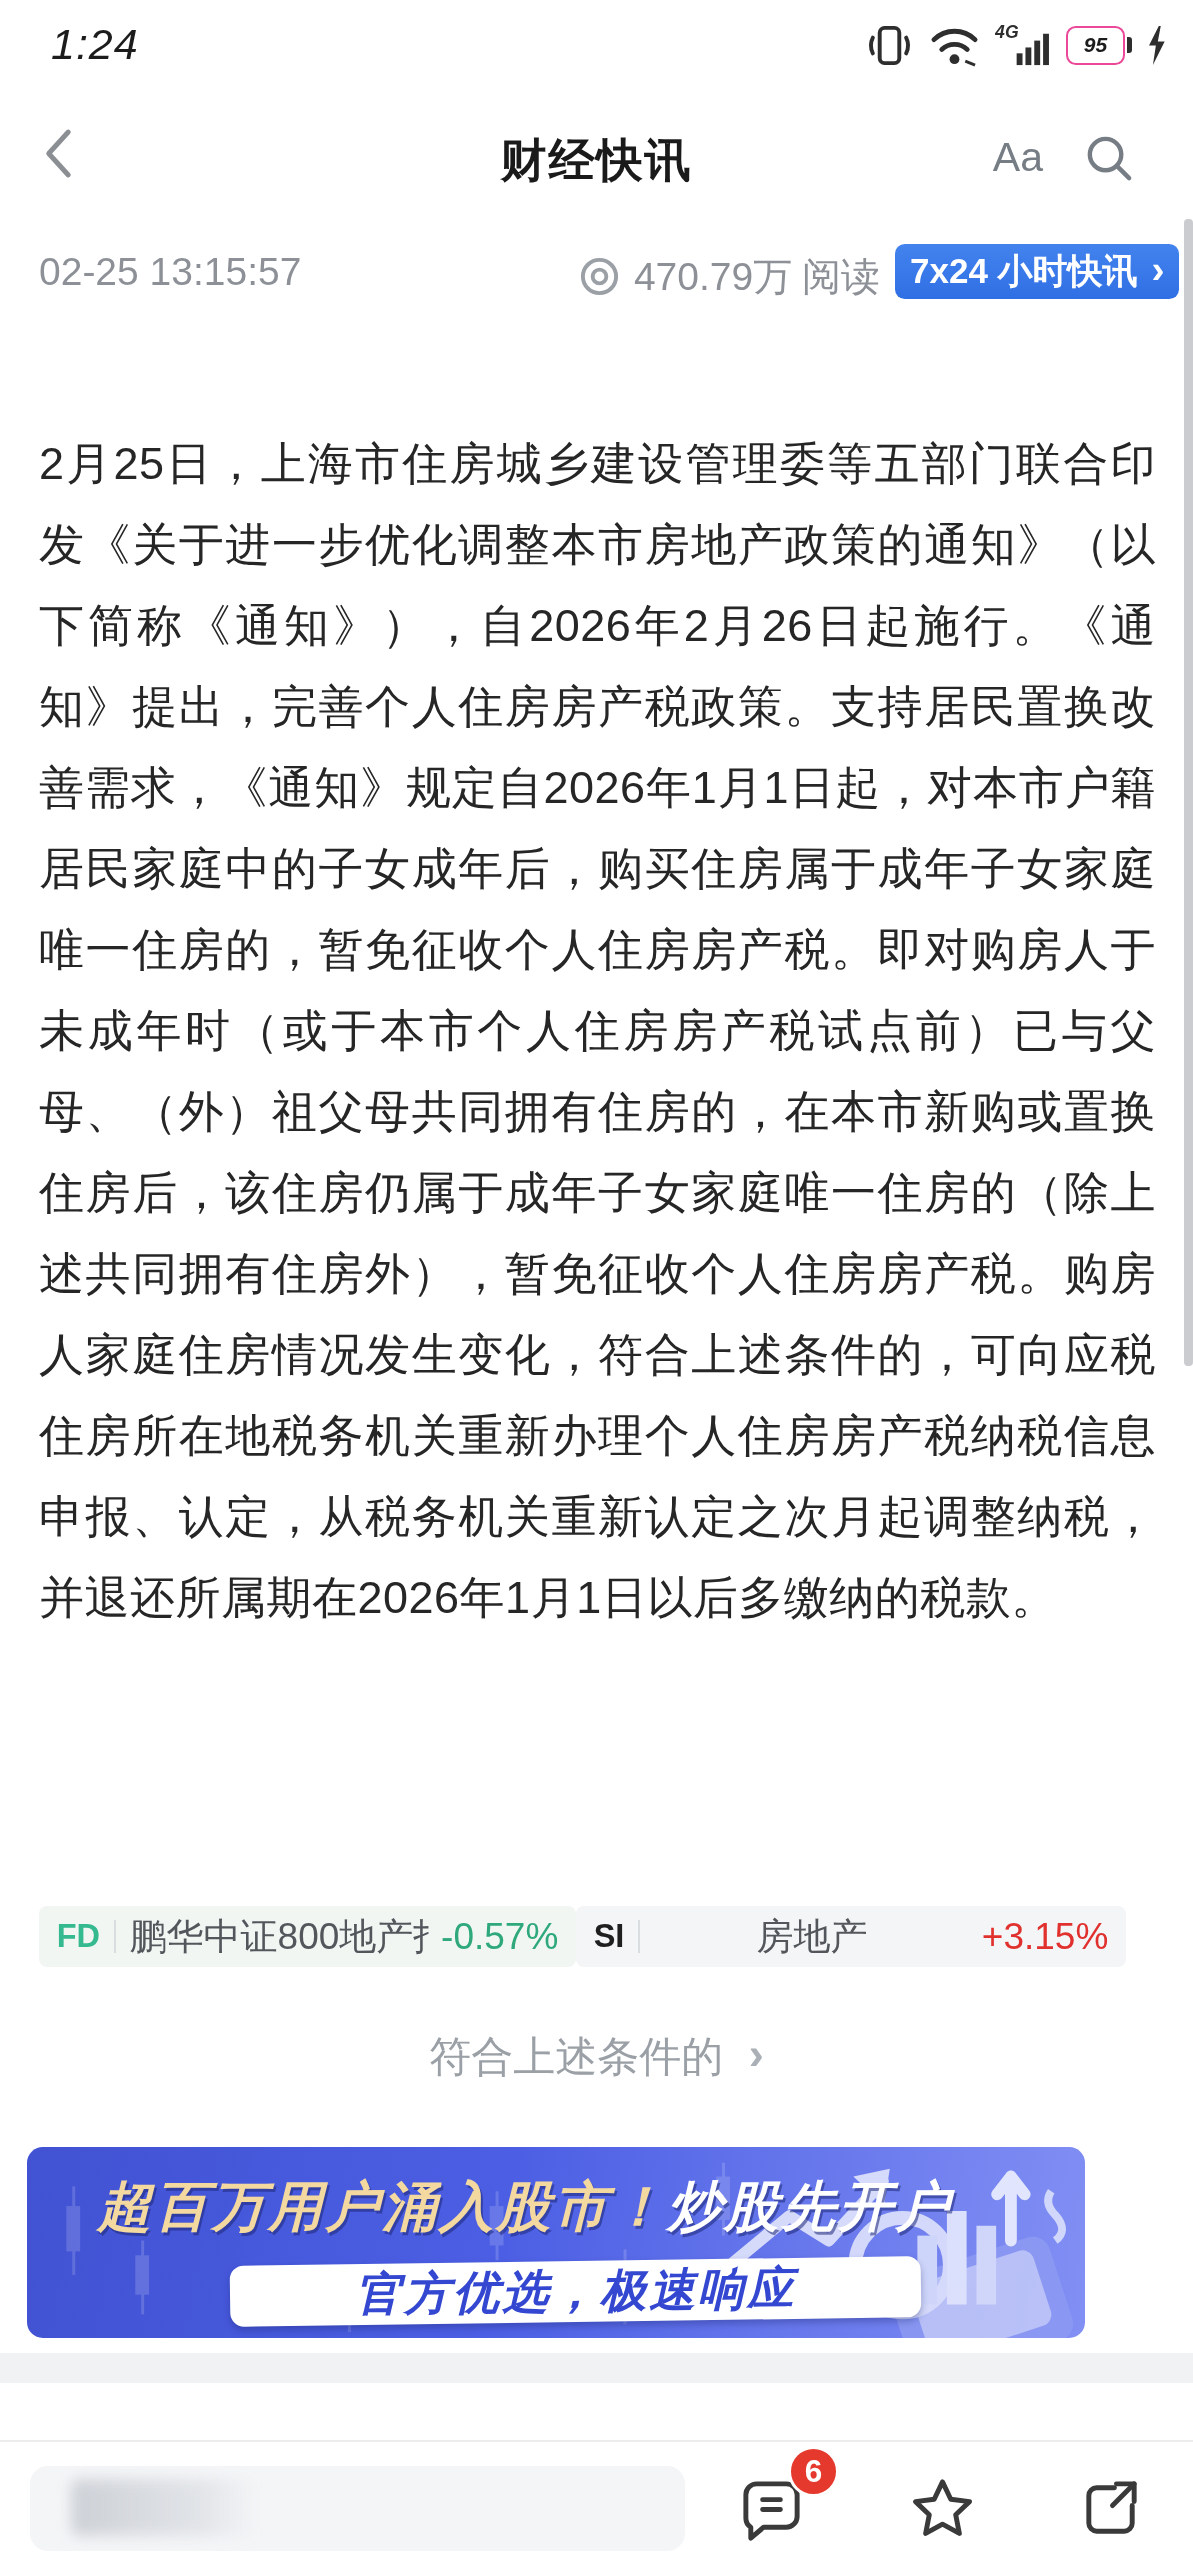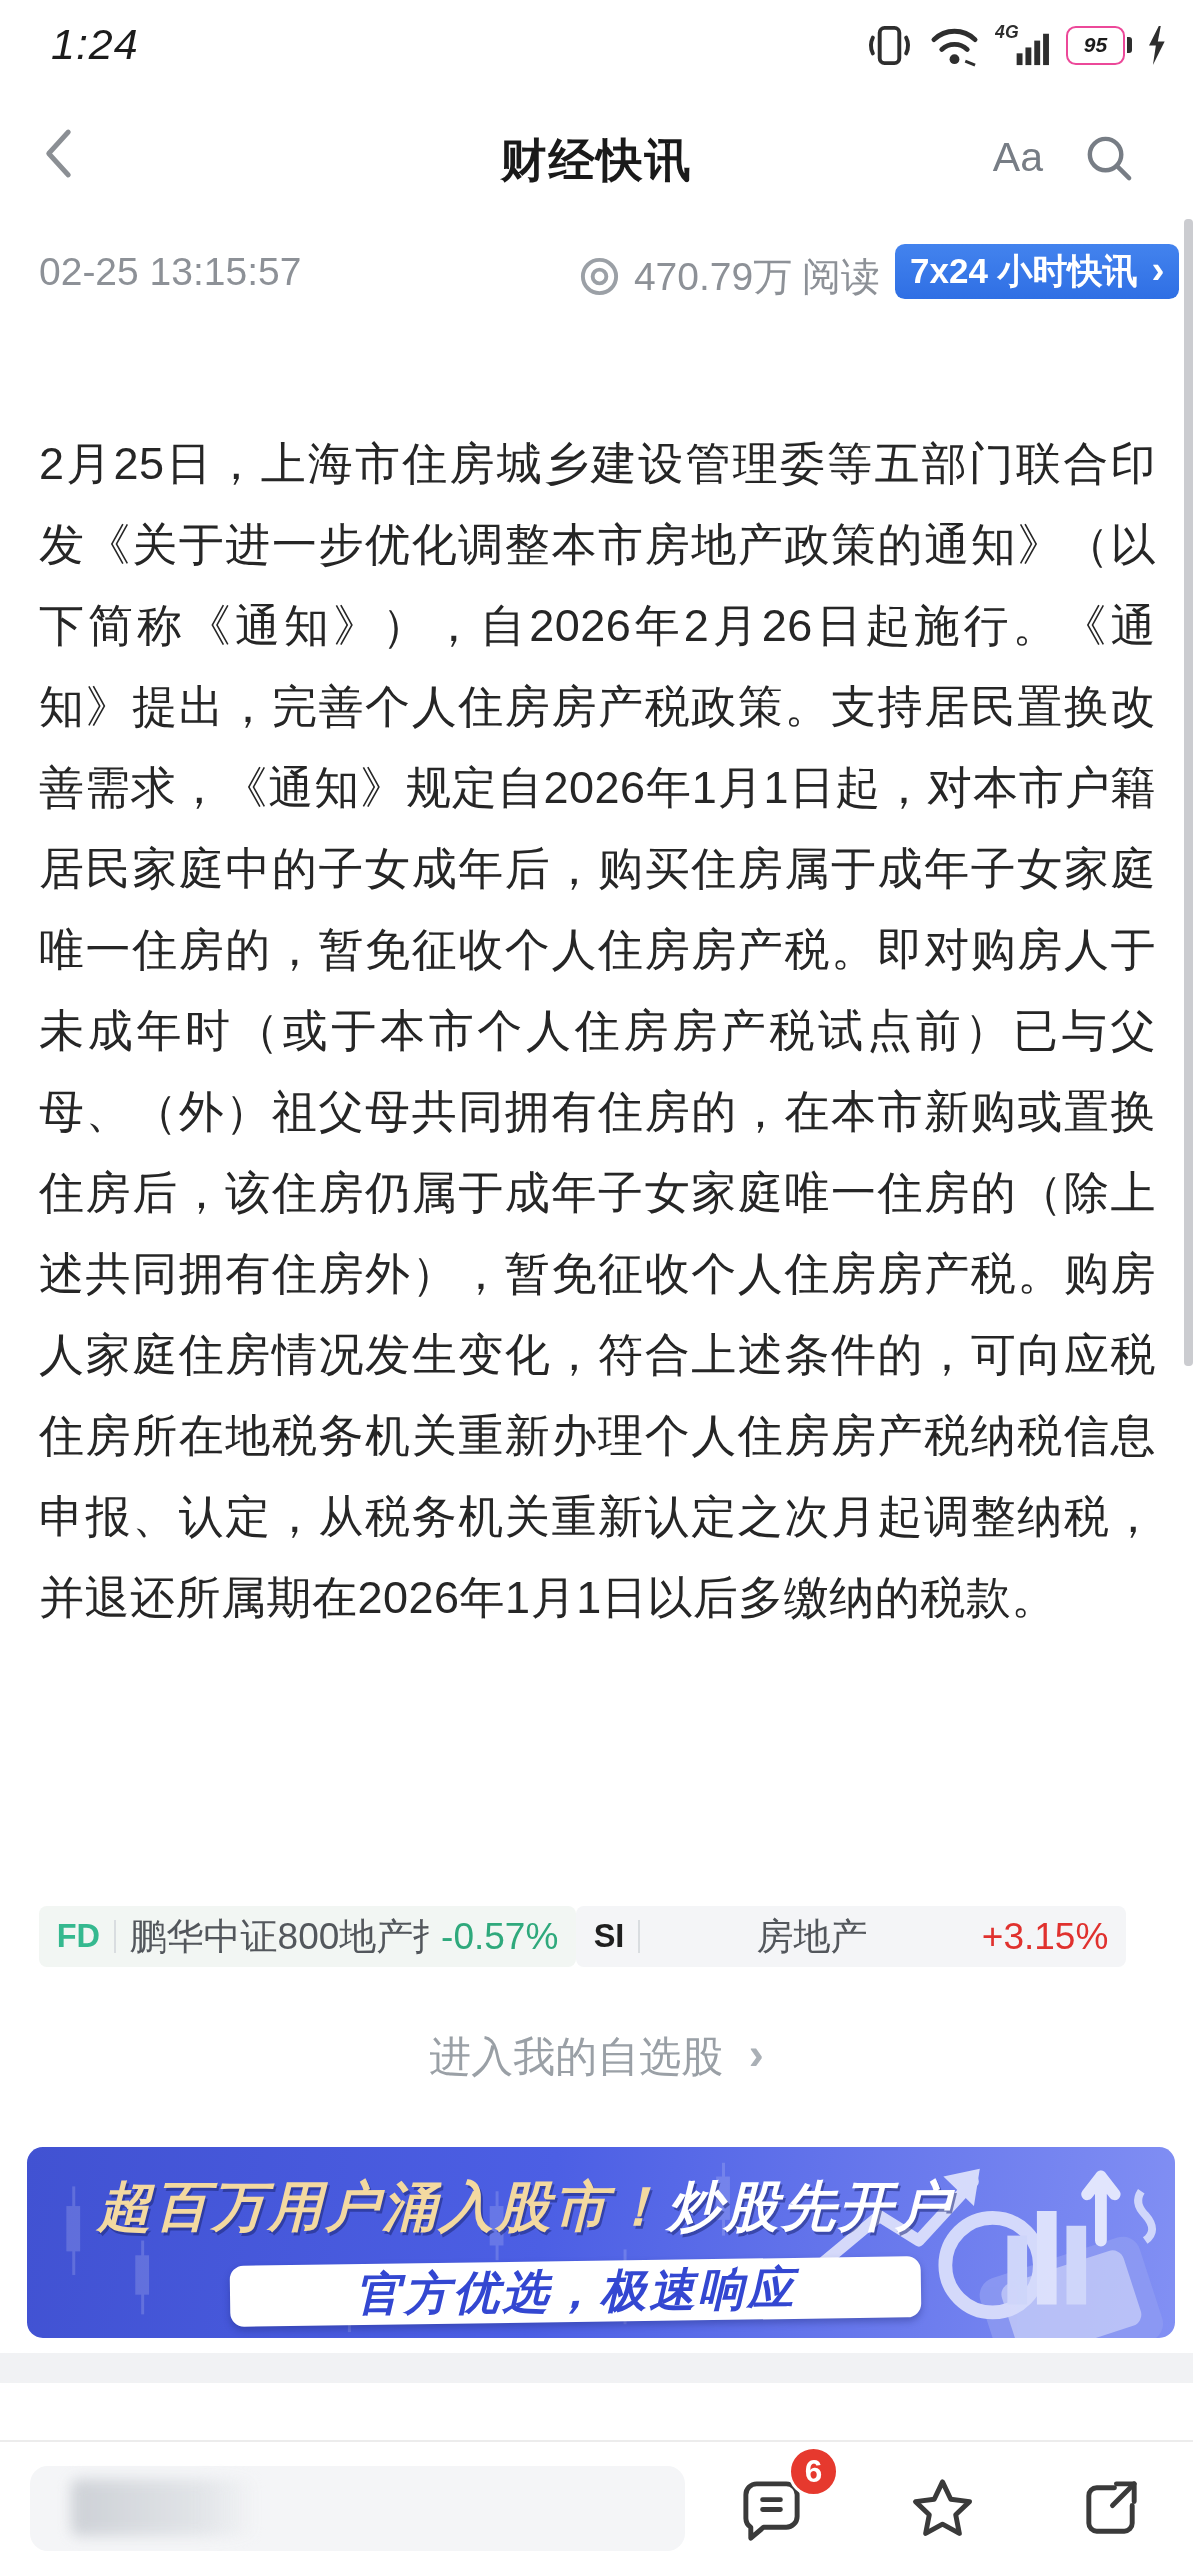--- a/index.html
+++ b/index.html
@@ -41,21 +41,21 @@
   .chip .vdiv { width:2px; height:33px; background:#d9dde0; margin:0 13.8px; }
   .chip .name { color:#53575c; white-space:nowrap; overflow:hidden; }
   .chip-fund .name { flex:1; text-align:left; }
   .chip-sector .name { flex:1; text-align:center; }
   .chip .chg { font-weight:500; margin-left:11.8px; }
   
   .watchlist { position:absolute; left:0; top:2027px; width:100%; height:59px; display:flex; align-items:center; justify-content:center; gap:25.6px; color:#9aa0a6; }
   .watchlist .lbl { font-size:42px; }
   .watchlist .chv { font-size:45px; color:#aab0b6; font-weight:600; margin-top:-5.9px; }
   
-  .banner { position:absolute; left:26.6px; top:2147px; width:1148px; height:191px; border-radius:15.8px; overflow:hidden;
+  .banner { position:absolute; left:26.6px; top:2147px; width:1058px; height:191px; border-radius:15.8px; overflow:hidden;
     background:linear-gradient(100deg,#4152d2 0%,#4c5fe4 45%,#8290f4 100%); }
   .banner-candles { position:absolute; inset:0; opacity:0.16; }
   .banner-art { position:absolute; right:0; top:0; height:191px; width:414px; }
   .banner-line1 { position:absolute; left:71px; top:23.6px; font-size:54px; font-weight:800; font-style:italic; letter-spacing:3px; white-space:nowrap; text-shadow:2px 3px 0 rgba(30,40,120,0.55); }
   .banner-line1 .gold { color:#f3d9a0; }
   .banner-line1 .white { color:#ffffff; }
   .banner-pill { position:absolute; left:203px; top:114px; width:691px; height:61px; background:#ffffff; border-radius:13.8px; transform:rotate(-0.8deg); display:flex; align-items:center; justify-content:center; box-shadow:0 3.9px 7.9px rgba(25,35,110,0.35); }
   .banner-pill span { font-size:46px; font-weight:800; font-style:italic; color:#3347d1; letter-spacing:3px; }
   
   .section-band { position:absolute; left:0; top:2353px; width:100%; height:29.5px; background:#f1f2f4; }
@@ -169,21 +169,21 @@
     </div>
     <div class="chip chip-sector">
       <span class="tag" style="color:#1f1f1f">SI</span>
       <span class="vdiv"></span>
       <span class="name">房地产</span>
       <span class="chg" style="color:#e0312e">+3.15%</span>
     </div>
   </div>
 
   <div class="watchlist">
-    <span class="lbl">进入我的自选股</span>
+    <span class="lbl">符合上述条件的</span>
     <span class="chv">›</span>
   </div>
 
   <div class="banner">
     <svg class="banner-candles" width="1140" height="191" viewBox="0 0 1158 194">
       <g fill="#ffffff">
         <rect x="40" y="60" width="14" height="46"></rect>
           <rect x="46" y="40" width="3" height="90"></rect>
         <rect x="110" y="110" width="14" height="40"></rect>
           <rect x="116" y="95" width="3" height="75"></rect>

